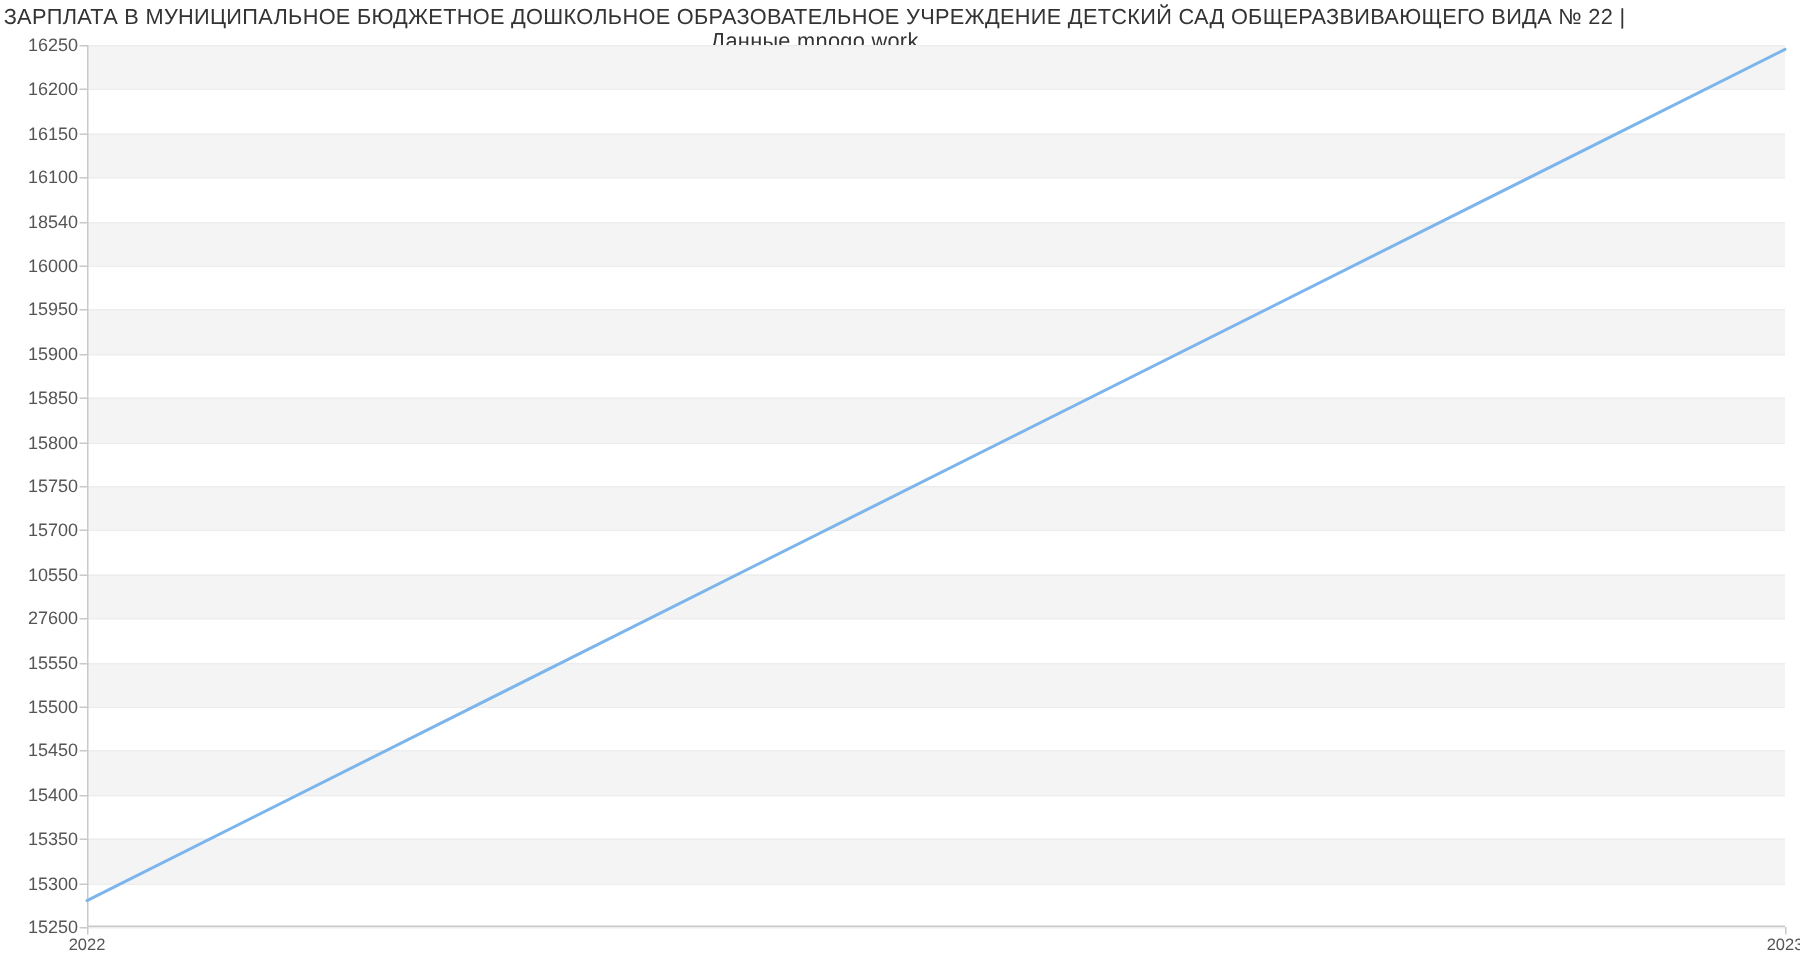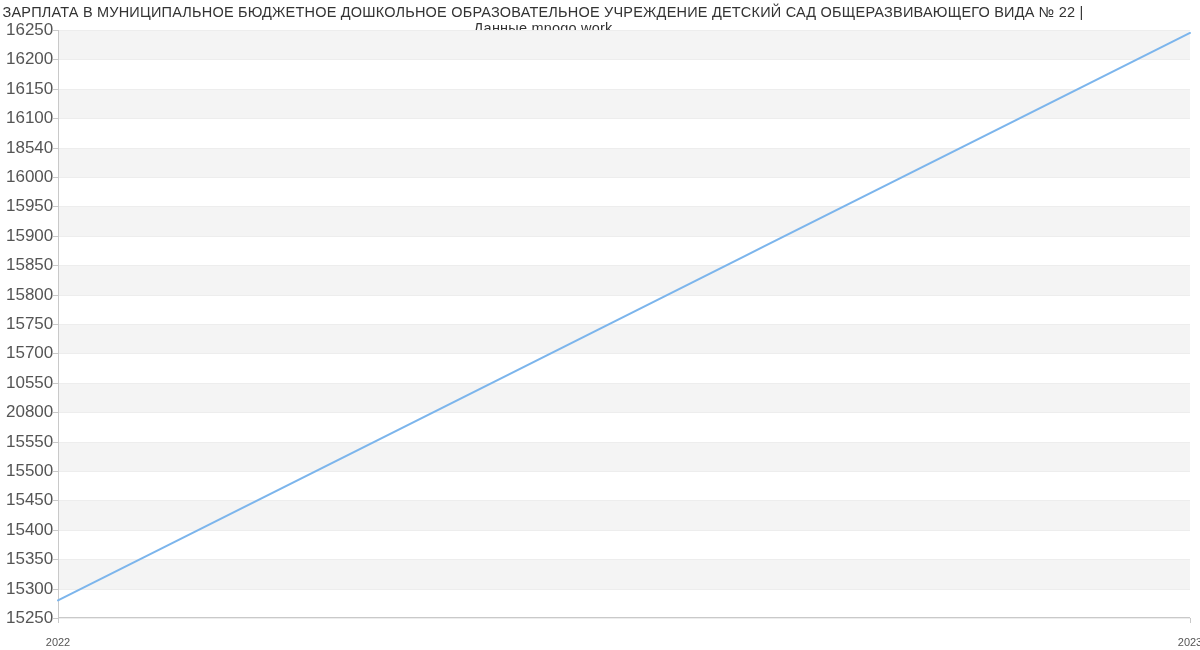--- a/index.html
+++ b/index.html
@@ -69,39 +69,38 @@
     left: -5px;
     width: 5px;
     height: 1px;
     background: #c9c9c9;
   }
   .ytick-label {
     position: absolute;
     right: 1148px;
     width: 46px;
     text-align: right;
-    font-size: 17px;
+    font-size: 12px;
     color: #555555;
     transform: translateY(-50%);
   }
   .xtick {
     position: absolute;
     bottom: -5px;
     width: 1px;
     height: 5px;
     background: #c9c9c9;
   }
   .xtick-label {
     position: absolute;
     top: 624px;
     font-size: 11px;
     color: #555555;
     transform: translateX(-50%);
     white-space: nowrap;
-    margin-top: 12px;
   }
   svg.line-svg {
     position: absolute;
     left: 0;
     top: 0;
     width: 1132px;
     height: 588px;
     overflow: visible;
   }
   .series-line {
@@ -179,21 +178,21 @@
       <div class="xtick" style="left: 0px;"></div>
       <div class="xtick" style="left: 1132px;"></div>
     </div>
 <div class="ytick-label" style="top: 618px;">15250</div>
     <div class="ytick-label" style="top: 588.6px;">15300</div>
     <div class="ytick-label" style="top: 559.2px;">15350</div>
     <div class="ytick-label" style="top: 529.8px;">15400</div>
     <div class="ytick-label" style="top: 500.4px;">15450</div>
     <div class="ytick-label" style="top: 471px;">15500</div>
     <div class="ytick-label" style="top: 441.6px;">15550</div>
-    <div class="ytick-label" style="top: 412.2px;">20800</div>
+    <div class="ytick-label" style="top: 412.2px;">27600</div>
     <div class="ytick-label" style="top: 382.8px;">10550</div>
     <div class="ytick-label" style="top: 353.4px;">15700</div>
     <div class="ytick-label" style="top: 324px;">15750</div>
     <div class="ytick-label" style="top: 294.6px;">15800</div>
     <div class="ytick-label" style="top: 265.2px;">15850</div>
     <div class="ytick-label" style="top: 235.8px;">15900</div>
     <div class="ytick-label" style="top: 206.4px;">15950</div>
     <div class="ytick-label" style="top: 177px;">16000</div>
     <div class="ytick-label" style="top: 147.6px;">18540</div>
     <div class="ytick-label" style="top: 118.2px;">16100</div>

